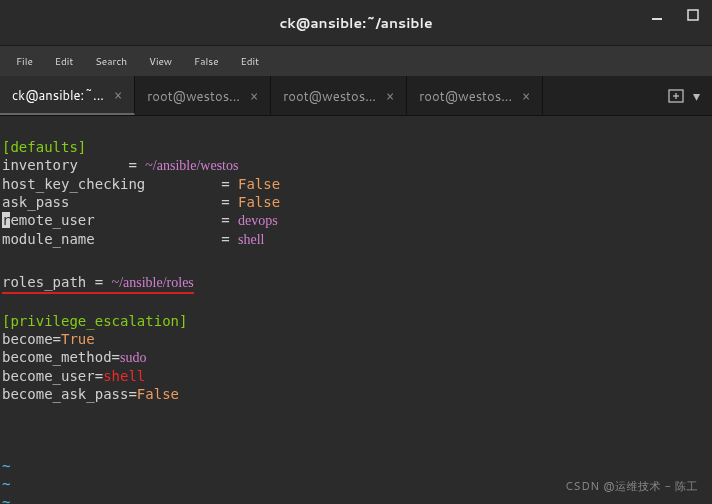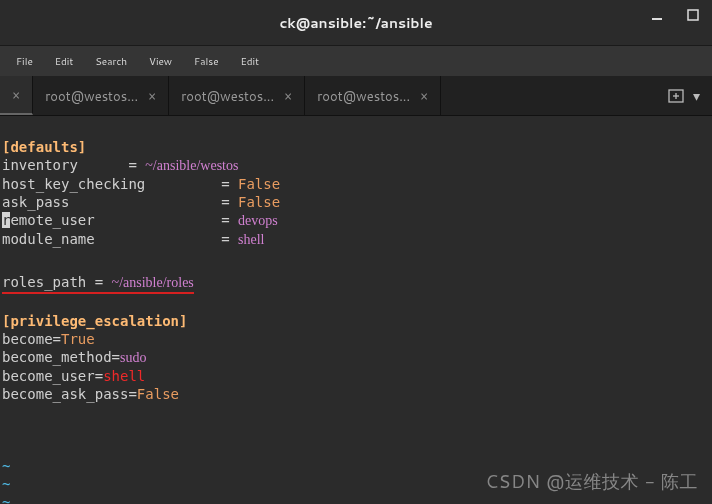--- a/index.html
+++ b/index.html
@@ -78,32 +78,32 @@
   color: #bbb;
 }
 .terminal {
   padding: 4px 2px;
   font-family: "DejaVu Sans Mono", "Liberation Mono", monospace;
   font-size: 14px;
   line-height: 18px;
   white-space: pre;
   background: #2b2b2b;
 }
-.c-cyan { color: #fdba74; font-weight: bold; }
+.c-cyan { color: #84cc16; }
 .c-purple { color: #d080d0; font-family: Liberation Serif, serif; }
 .c-orange { color: #e89c60; }
 .c-red { color: #ef2929; }
 .hl { background: #d3d3d3; color: #2b2b2b; }
 .underline-red { border-bottom: 2px solid #d62020; display: inline-block; margin-top: 24px; }
 .tilde { color: #4fb8e2; }
 .watermark {
   position: absolute;
   right: 14px; bottom: 10px;
   color: rgba(210,210,210,0.55);
-  font-size: 18px;
+  font-size: 11px;
   letter-spacing: 0.5px;
 }
 </style>
 </head>
 <body>
 
 <div class="titlebar">
   <span class="title">ck@ansible:~/ansible</span>
   <div class="win-ctrl">
     <span class="win-btn">
@@ -123,20 +123,21 @@
   <span class="menu-item">File</span>
   <span class="menu-item">Edit</span>
   <span class="menu-item">Search</span>
   <span class="menu-item">View</span>
   <span class="menu-item">False</span>
   <span class="menu-item">Edit</span>
 </div>
 
 <div class="tabbar">
   <div class="tab active">
+    <span class="tab-label">ck@ansible:~...</span>
     <span class="tab-close">×</span>
   </div>
   <div class="tab">
     <span class="tab-label">root@westos...</span>
     <span class="tab-close">×</span>
   </div>
   <div class="tab">
     <span class="tab-label">root@westos...</span>
     <span class="tab-close">×</span>
   </div>

